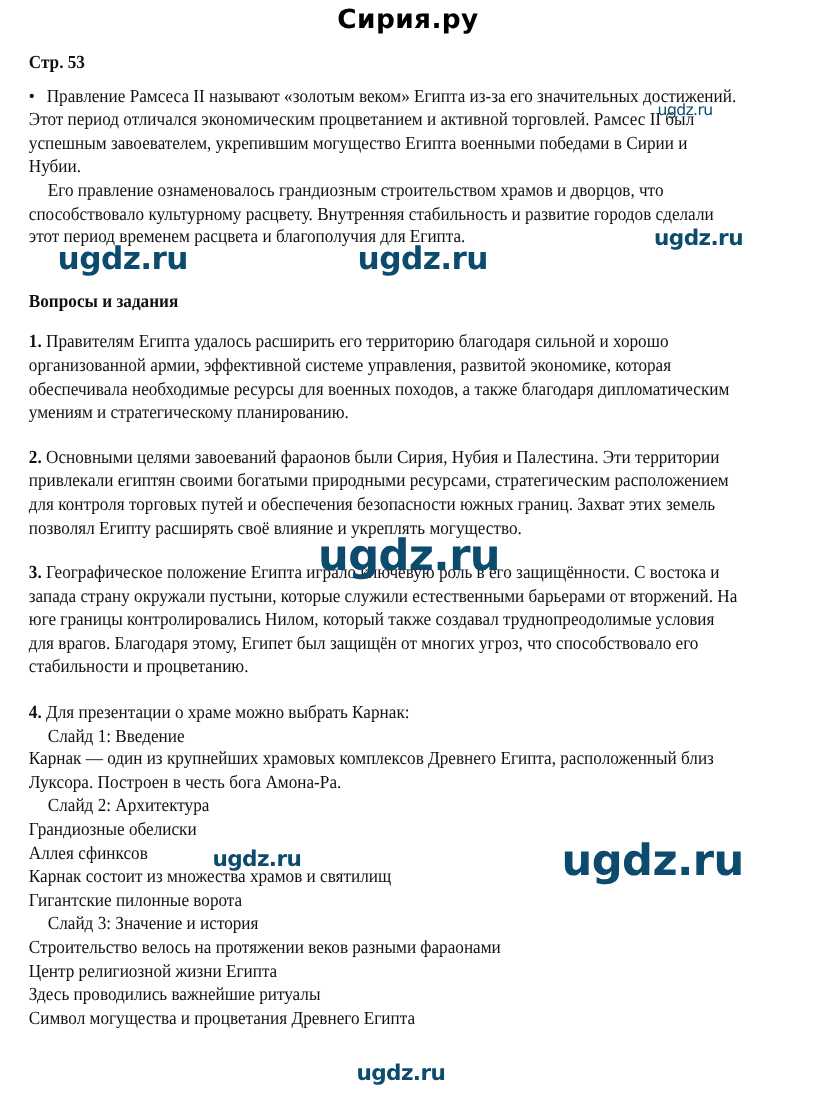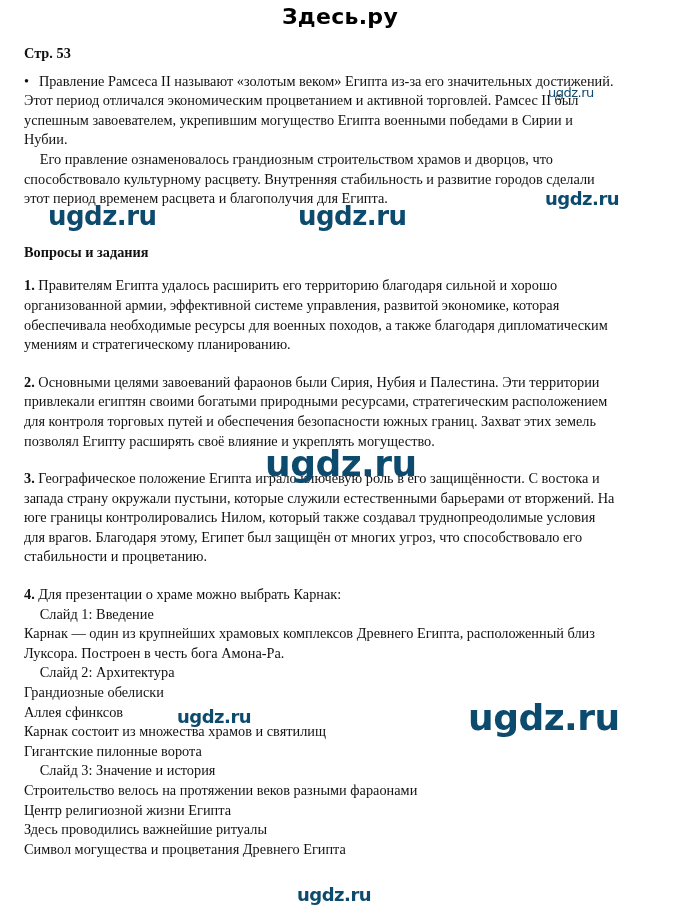--- a/index.html
+++ b/index.html
@@ -27,21 +27,21 @@
       letter-spacing: -0.5px;
     }
     .wm-small { font-size: 13px; font-weight: normal; }
     .wm-mid { font-size: 18px; }
     .wm-big { font-size: 26px; }
     .wm-huge { font-size: 36px; }
   </style>
 </head>
 <body>
 
-<div class="site-title">Здесь.ру</div>
+<div class="site-title">Сирия.ру</div>
 
 <div class="doc">
   <div class="page-label">Стр. 53</div>
 
   <p class="para bullet"><span>Правление Рамсеса II называют «золотым веком» Египта из-за его значительных достижений. Этот период отличался экономическим процветанием и активной торговлей. Рамсес II был успешным завоевателем, укрепившим могущество Египта военными победами в Сирии и Нубии.</span></p>
   <p class="para indent">Его правление ознаменовалось грандиозным строительством храмов и дворцов, что способствовало культурному расцвету. Внутренняя стабильность и развитие городов сделали этот период временем расцвета и благополучия для Египта.</p>
 
   <div class="section-title">Вопросы и задания</div>
 
   <p class="para q"><span class="q-num">1.</span> <span>Правителям Египта удалось расширить его территорию благодаря сильной и хорошо организованной армии, эффективной системе управления, развитой экономике, которая обеспечивала необходимые ресурсы для военных походов, а также благодаря дипломатическим умениям и стратегическому планированию.</span></p>

